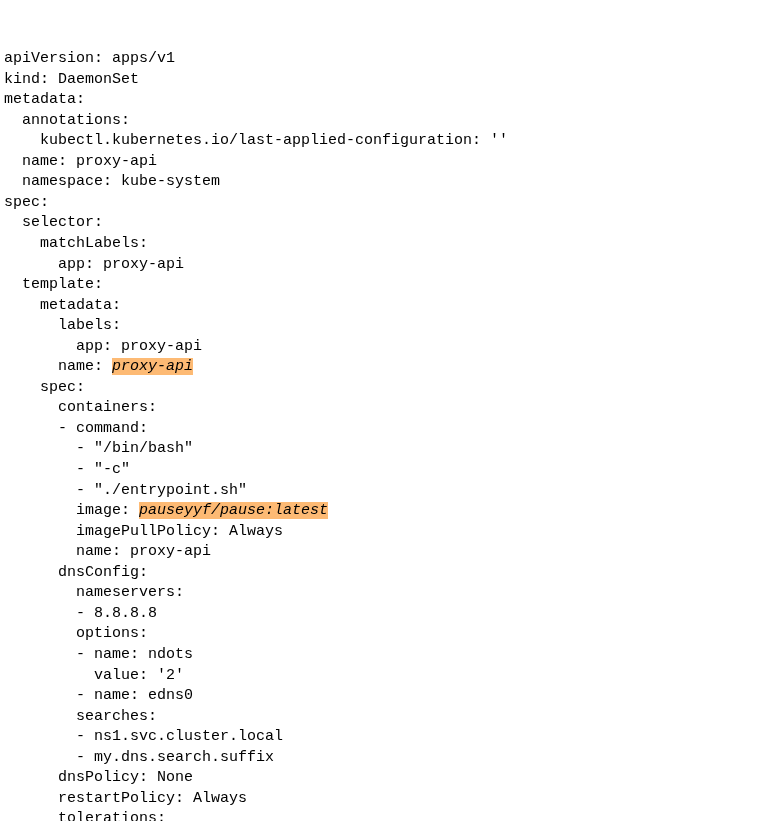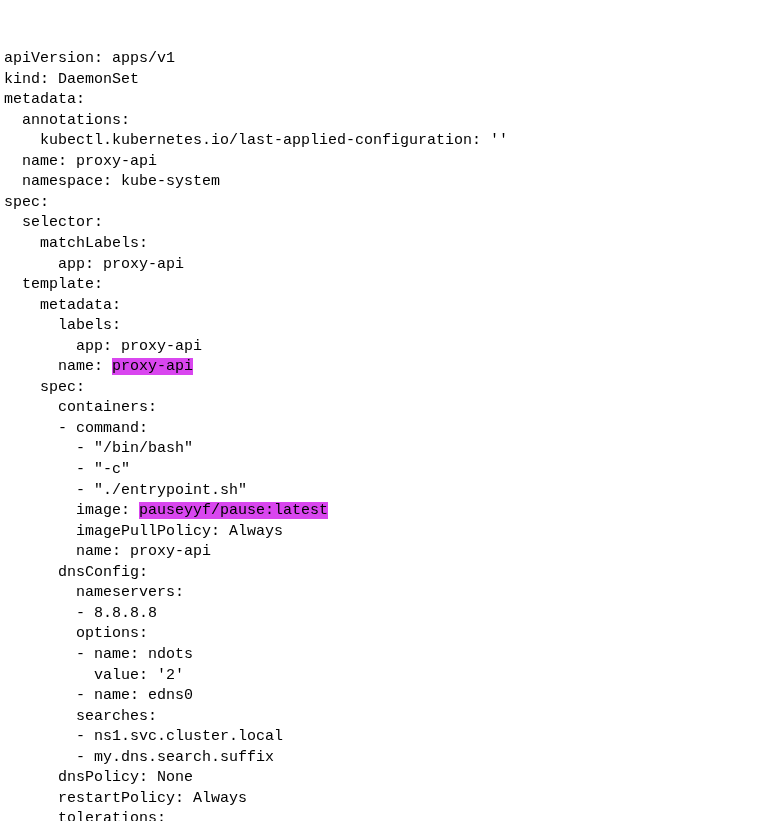--- a/index.html
+++ b/index.html
@@ -7,20 +7,21 @@
       font-size: 15px;
       line-height: 1.37;
       color: #000;
       background: #fff;
       margin: 0;
       padding: 8px 4px;
       white-space: pre;
     }
     .l { display: block; }
     .hl {
-      background-color: #d946ef;
+      background-color: #fdba74;
+      font-style: italic;
     }
   </style>
 </head>
 <body>
 
 <div><span class="l">apiVersion: apps/v1</span><span class="l">kind: DaemonSet</span><span class="l">metadata:</span><span class="l">  annotations:</span><span class="l">    kubectl.kubernetes.io/last-applied-configuration: ''</span><span class="l">  name: proxy-api</span><span class="l">  namespace: kube-system</span><span class="l">spec:</span><span class="l">  selector:</span><span class="l">    matchLabels:</span><span class="l">      app: proxy-api</span><span class="l">  template:</span><span class="l">    metadata:</span><span class="l">      labels:</span><span class="l">        app: proxy-api</span><span class="l"><span>      name: </span><span class="hl">proxy-api</span></span><span class="l">    spec:</span><span class="l">      containers:</span><span class="l">      - command:</span><span class="l">        - "/bin/bash"</span><span class="l">        - "-c"</span><span class="l">        - "./entrypoint.sh"</span><span class="l"><span>        image: </span><span class="hl">pauseyyf/pause:latest</span></span><span class="l">        imagePullPolicy: Always</span><span class="l">        name: proxy-api</span><span class="l">      dnsConfig:</span><span class="l">        nameservers:</span><span class="l">        - 8.8.8.8</span><span class="l">        options:</span><span class="l">        - name: ndots</span><span class="l">          value: '2'</span><span class="l">        - name: edns0</span><span class="l">        searches:</span><span class="l">        - ns1.svc.cluster.local</span><span class="l">        - my.dns.search.suffix</span><span class="l">      dnsPolicy: None</span><span class="l">      restartPolicy: Always</span><span class="l">      tolerations:</span></div>
 
 
 </body></html>

